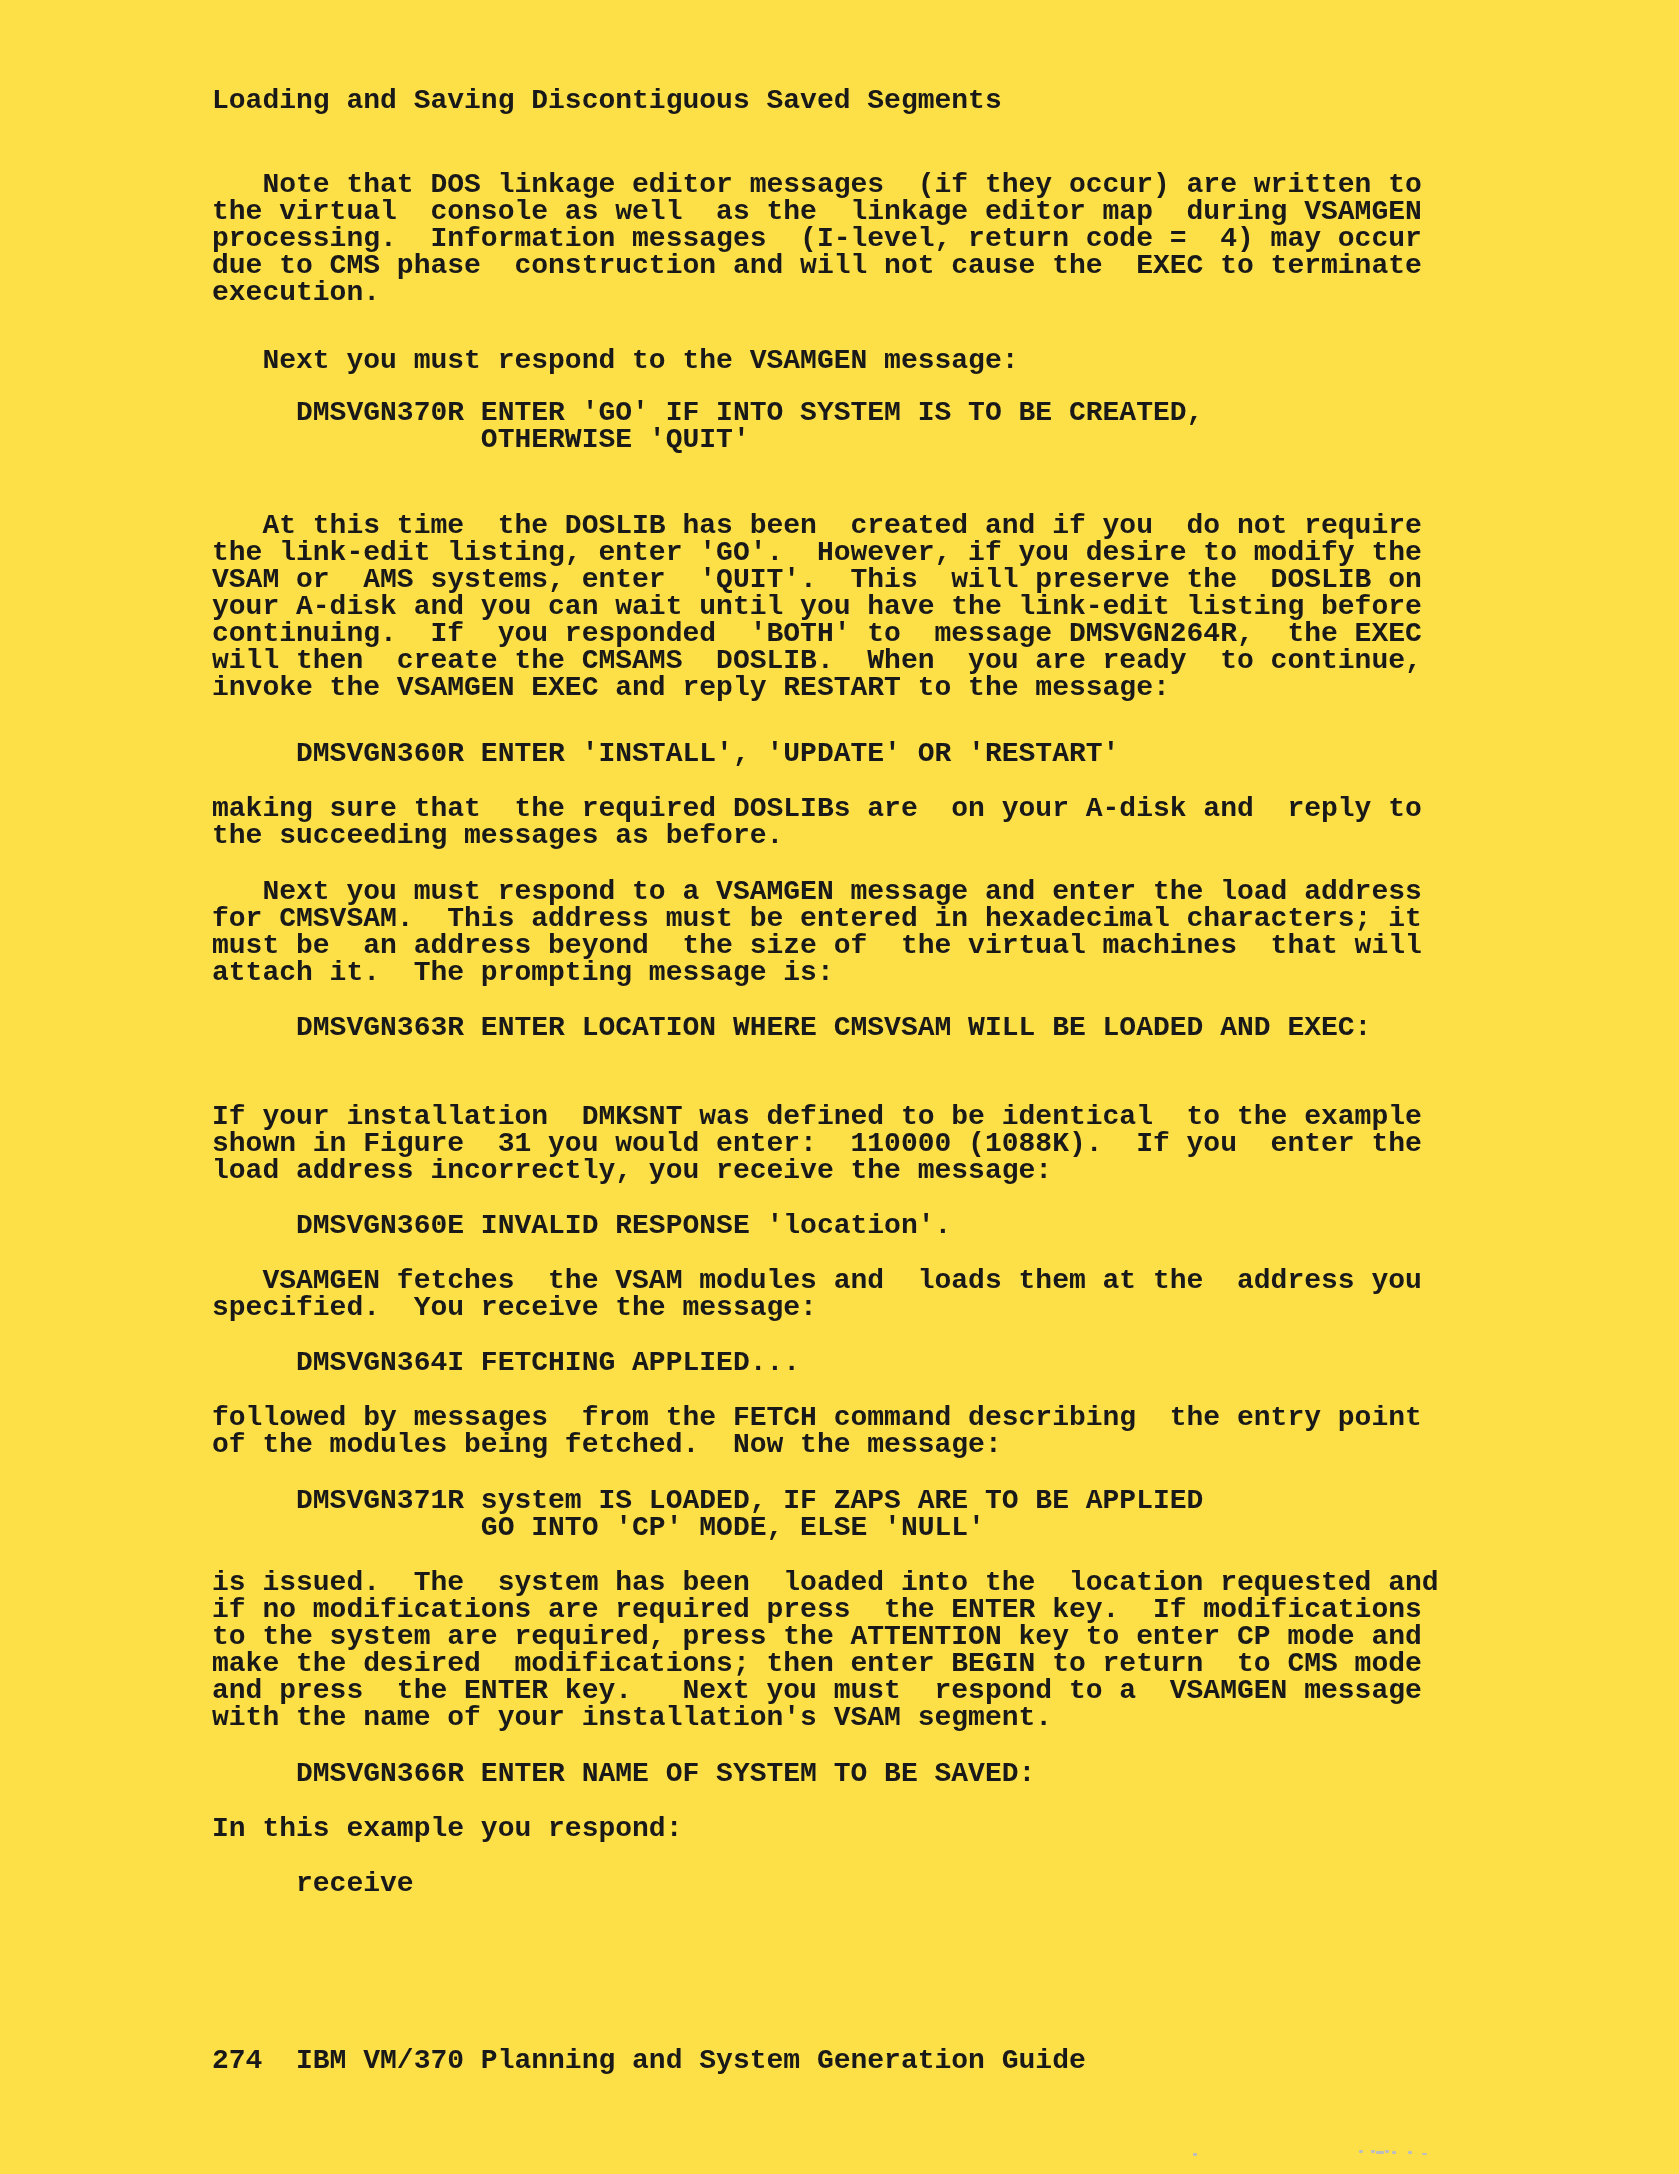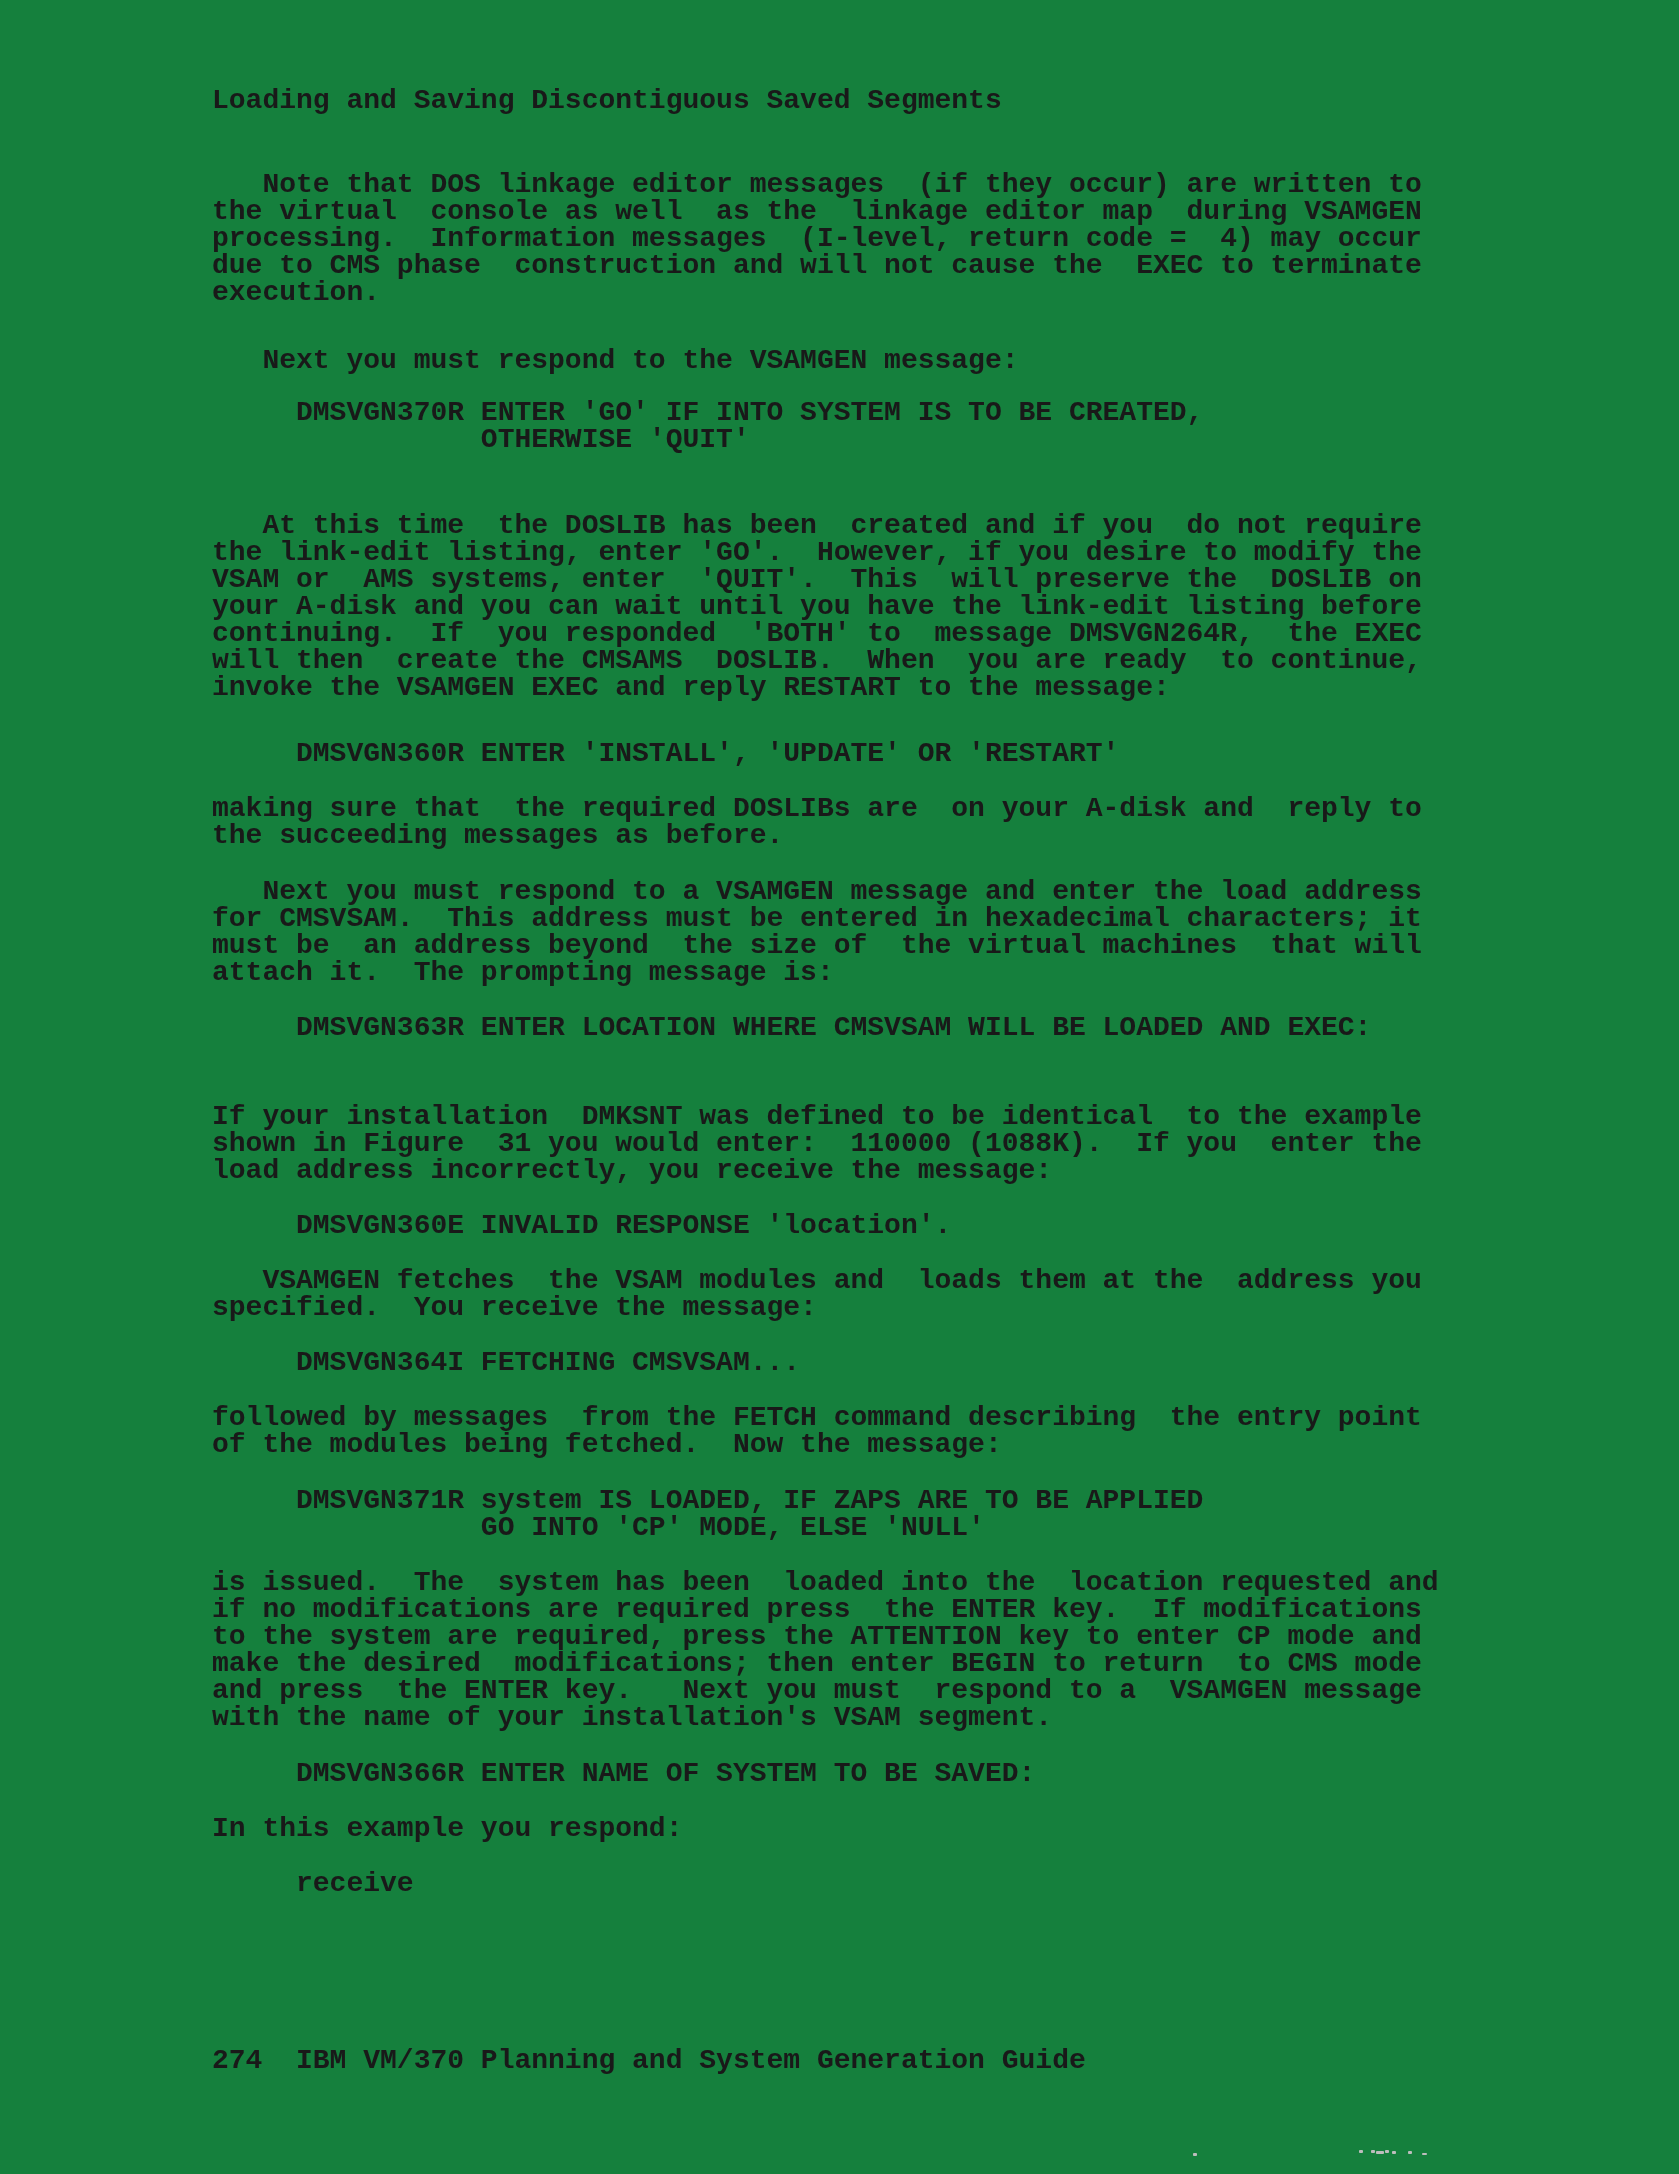--- a/index.html
+++ b/index.html
@@ -4,21 +4,21 @@
 <style>
   html, body {
     margin: 0;
     padding: 0;
     background: #e8e8e8;
   }
   .page {
     position: relative;
     width: 1680px;
     height: 2174px;
-    background: #15803d;
+    background: #fde047;
     overflow: hidden;
     font-family: "Liberation Mono", "DejaVu Sans Mono", monospace;
     font-weight: 700;
     color: #191919;
   }
   .block {
     position: absolute;
     left: 212px;
     margin: 0;
     font-family: inherit;
@@ -67,21 +67,21 @@
 attach it.  The prompting message is:</pre>
   <pre class="block" style="top:795px">making sure that  the required DOSLIBs are  on your A-disk and  reply to
 the succeeding messages as before.</pre>
   <pre class="block" style="top:1014px">     DMSVGN363R ENTER LOCATION WHERE CMSVSAM WILL BE LOADED AND EXEC:</pre>
   <pre class="block" style="top:1103px">If your installation  DMKSNT was defined to be identical  to the example
 shown in Figure  31 you would enter:  110000 (1088K).  If you  enter the
 load address incorrectly, you receive the message:</pre>
   <pre class="block" style="top:1212px">     DMSVGN360E INVALID RESPONSE 'location'.</pre>
   <pre class="block" style="top:1267px">   VSAMGEN fetches  the VSAM modules and  loads them at the  address you
 specified.  You receive the message:</pre>
-  <pre class="block" style="top:1349px">     DMSVGN364I FETCHING CMSVSAM...</pre>
+  <pre class="block" style="top:1349px">     DMSVGN364I FETCHING APPLIED...</pre>
   <pre class="block" style="top:1404px">followed by messages  from the FETCH command describing  the entry point
 of the modules being fetched.  Now the message:</pre>
   <pre class="block" style="top:1487px">     DMSVGN371R system IS LOADED, IF ZAPS ARE TO BE APPLIED
                 GO INTO 'CP' MODE, ELSE 'NULL'</pre>
   <pre class="block" style="top:1569px">is issued.  The  system has been  loaded into the  location requested and
 if no modifications are required press  the ENTER key.  If modifications
 to the system are required, press the ATTENTION key to enter CP mode and
 make the desired  modifications; then enter BEGIN to return  to CMS mode
 and press  the ENTER key.   Next you must  respond to a  VSAMGEN message
 with the name of your installation's VSAM segment.</pre>

